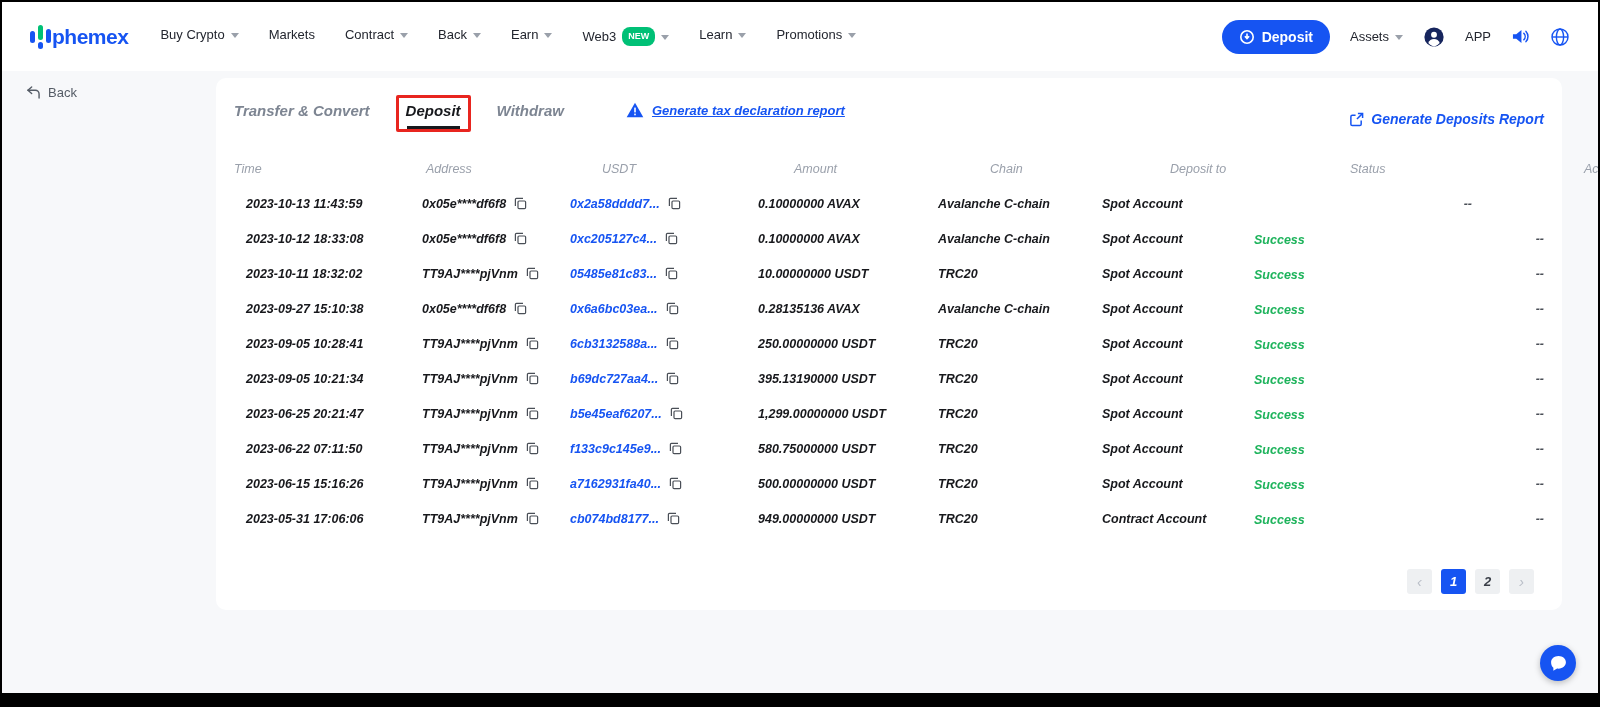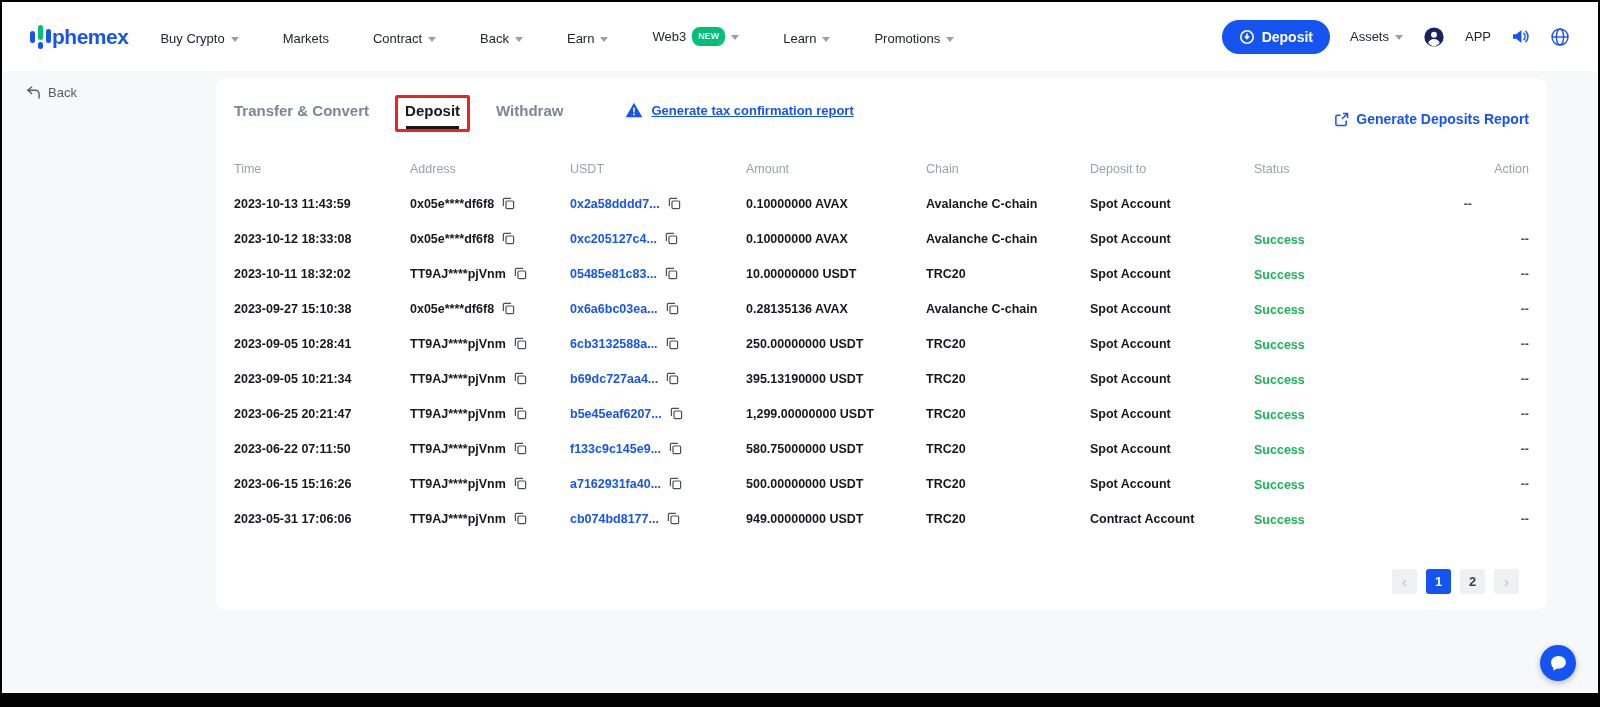--- a/index.html
+++ b/index.html
@@ -9,53 +9,53 @@
     font-family:"Liberation Sans", sans-serif;
     position:relative;
     overflow:hidden;
   }
   .frame { position:absolute; top:2px; left:2px; width:1596px; height:691px; background:#fff; overflow:hidden; }
 
   
   .navbar { height:69px; display:flex; align-items:center; padding:0 28px; background:#fff; position:relative; z-index:5; }
   .logo { display:flex; align-items:center; cursor:pointer; }
   .logo-text { color:var(--accent); font-size:21px; font-weight:700; letter-spacing:-0.5px; }
-  .nav-items { display:flex; align-items:flex-end; gap:44px; margin-left:32px; }
+  .nav-items { display:flex; align-items:flex-start; gap:30px; margin-left:32px; }
   .nav-item { font-size:13px; color:#23262f; display:flex; align-items:center; gap:6px; cursor:pointer; white-space:nowrap; }
   .caret { width:0; height:0; border-left:4px solid transparent; border-right:4px solid transparent; border-top:5px solid #9aa0aa; margin-top:2px; }
   .badge-new { background:var(--badge-new); color:#fff; font-size:9px; font-weight:700; padding:5px 6px; border-radius:8px; line-height:1.1; }
   .nav-right { margin-left:auto; display:flex; align-items:center; gap:20px; }
   .deposit-btn { background:var(--accent); color:#fff; height:34px; border-radius:17px; display:flex; align-items:center; gap:7px; padding:0 17px; font-size:14px; font-weight:700; border:none; cursor:pointer; }
   .assets { font-size:13px; color:#23262f; display:flex; align-items:center; gap:6px; cursor:pointer; }
   .app-label { font-size:13px; color:#23262f; cursor:pointer; }
   .icon-btn { display:flex; align-items:center; cursor:pointer; }
 
   
   .page { position:absolute; top:69px; left:0; right:0; bottom:0; background:var(--page-bg); }
   .back { position:absolute; top:14px; left:24px; display:flex; gap:7px; align-items:center; color:#555c66; font-size:13px; cursor:pointer; }
-  .card { position:absolute; top:7px; left:214px; right:51px; height:532px; background:#fff; border-radius:10px; }
+  .card { position:absolute; top:7px; left:214px; right:36px; height:532px; background:#fff; border-radius:10px;font-style:italic; }
 
   
   .tabs-row { display:flex; align-items:flex-start; padding:24px 18px 0 18px; height:58px; }
   .tab { font-size:15px; color:#7d8592; font-weight:700; margin-right:36px; cursor:pointer; position:relative; padding-bottom:10px; }
   .tab.active { color:var(--text-primary); }
   .tab .underline { position:absolute; left:1px; right:1px; bottom:0; height:3px; background:var(--text-primary); }
   .annotation-box { position:absolute; border:3px solid var(--annotation); border-radius:2px; pointer-events:none; }
   .tab .annotation-box { top:-7px; left:-10px; right:-10px; bottom:-3px; }
   .tax-link-group { display:flex; align-items:center; gap:8px; margin-left:26px; margin-top:0px; cursor:pointer; }
   .tax-link { color:var(--accent); font-size:13px; text-decoration:underline; font-weight:600; }
   .report-link { margin-left:auto; display:flex; align-items:center; gap:7px; color:var(--accent); font-size:14px; font-weight:600; cursor:pointer; margin-top:9px; }
 
   
   .table { padding:16px 18px 0 18px; }
   .trow { display:grid; grid-template-columns:176px 160px 176px 180px 164px 164px 218px 1fr; align-items:center; height:35px; }
-  .trow.thead { height:34px; }
+  .trow.thead { height:34px;gap:16px; }
   .thead .hcell { color:var(--text-secondary); font-size:12.5px; font-weight:400; }
   .thead .hcell:last-child { text-align:right; }
-  .cell-strong { color:var(--text-primary); font-size:12.5px; font-weight:700; }
+  .cell-strong { color:var(--text-primary); font-size:12.5px; font-weight:700;margin-left:12px; }
   .with-copy { display:flex; align-items:center; gap:8px; }
   .txid-link { color:var(--accent); font-size:12.5px; font-weight:600; cursor:pointer; }
   .copy-btn { display:inline-flex; cursor:pointer; }
   .success { color:var(--success); font-size:12.5px; font-weight:700; }
   .status-wrap { position:relative; display:inline-block; padding:2px 6px; }
   .status-wrap .annotation-box { top:-3px; left:-4px; right:-66px; bottom:-3px; }
   .pending-line1 { color:var(--pending); font-size:11px; font-weight:700; line-height:13px; }
   .pending-line2 { color:var(--text-primary); font-size:11.5px; font-weight:700; line-height:13px; white-space:nowrap; }
   .action-cell { text-align:right; color:#4a4f57; font-size:12.5px; font-weight:700; }
 
@@ -179,21 +179,21 @@
             <div class="tab active"><span>Deposit</span><span class="underline"></span><span class="annotation-box"></span></div>
             <div class="tab"><span>Withdraw</span></div>
           </div>
 
         <div class="tax-link-group">
           <svg width="18" height="16" viewBox="0 0 18 16">
             <path d="M9 0.8 L17.3 15.2 H0.7 Z" fill="#1654f2"></path>
             <rect x="8.2" y="5.6" width="1.6" height="4.8" fill="#fff"></rect>
             <rect x="8.2" y="11.6" width="1.6" height="1.7" fill="#fff"></rect>
           </svg>
-          <a class="tax-link">Generate tax confirmation report</a>
+          <a class="tax-link">Generate tax declaration report</a>
         </div>
 
         <div class="report-link">
           <svg width="15" height="15" viewBox="0 0 16 16">
             <path d="M13 9 v4 a1.5 1.5 0 0 1 -1.5 1.5 h-8 A1.5 1.5 0 0 1 2 13 V5 a1.5 1.5 0 0 1 1.5 -1.5 H7" stroke="#1654f2" fill="none" stroke-width="1.6"></path>
             <path d="M9.5 1.5 h5 v5" stroke="#1654f2" fill="none" stroke-width="1.6"></path>
             <path d="M14 2 L8.5 7.5" stroke="#1654f2" stroke-width="1.6"></path>
           </svg>
           <span>Generate Deposits Report</span>
         </div>

